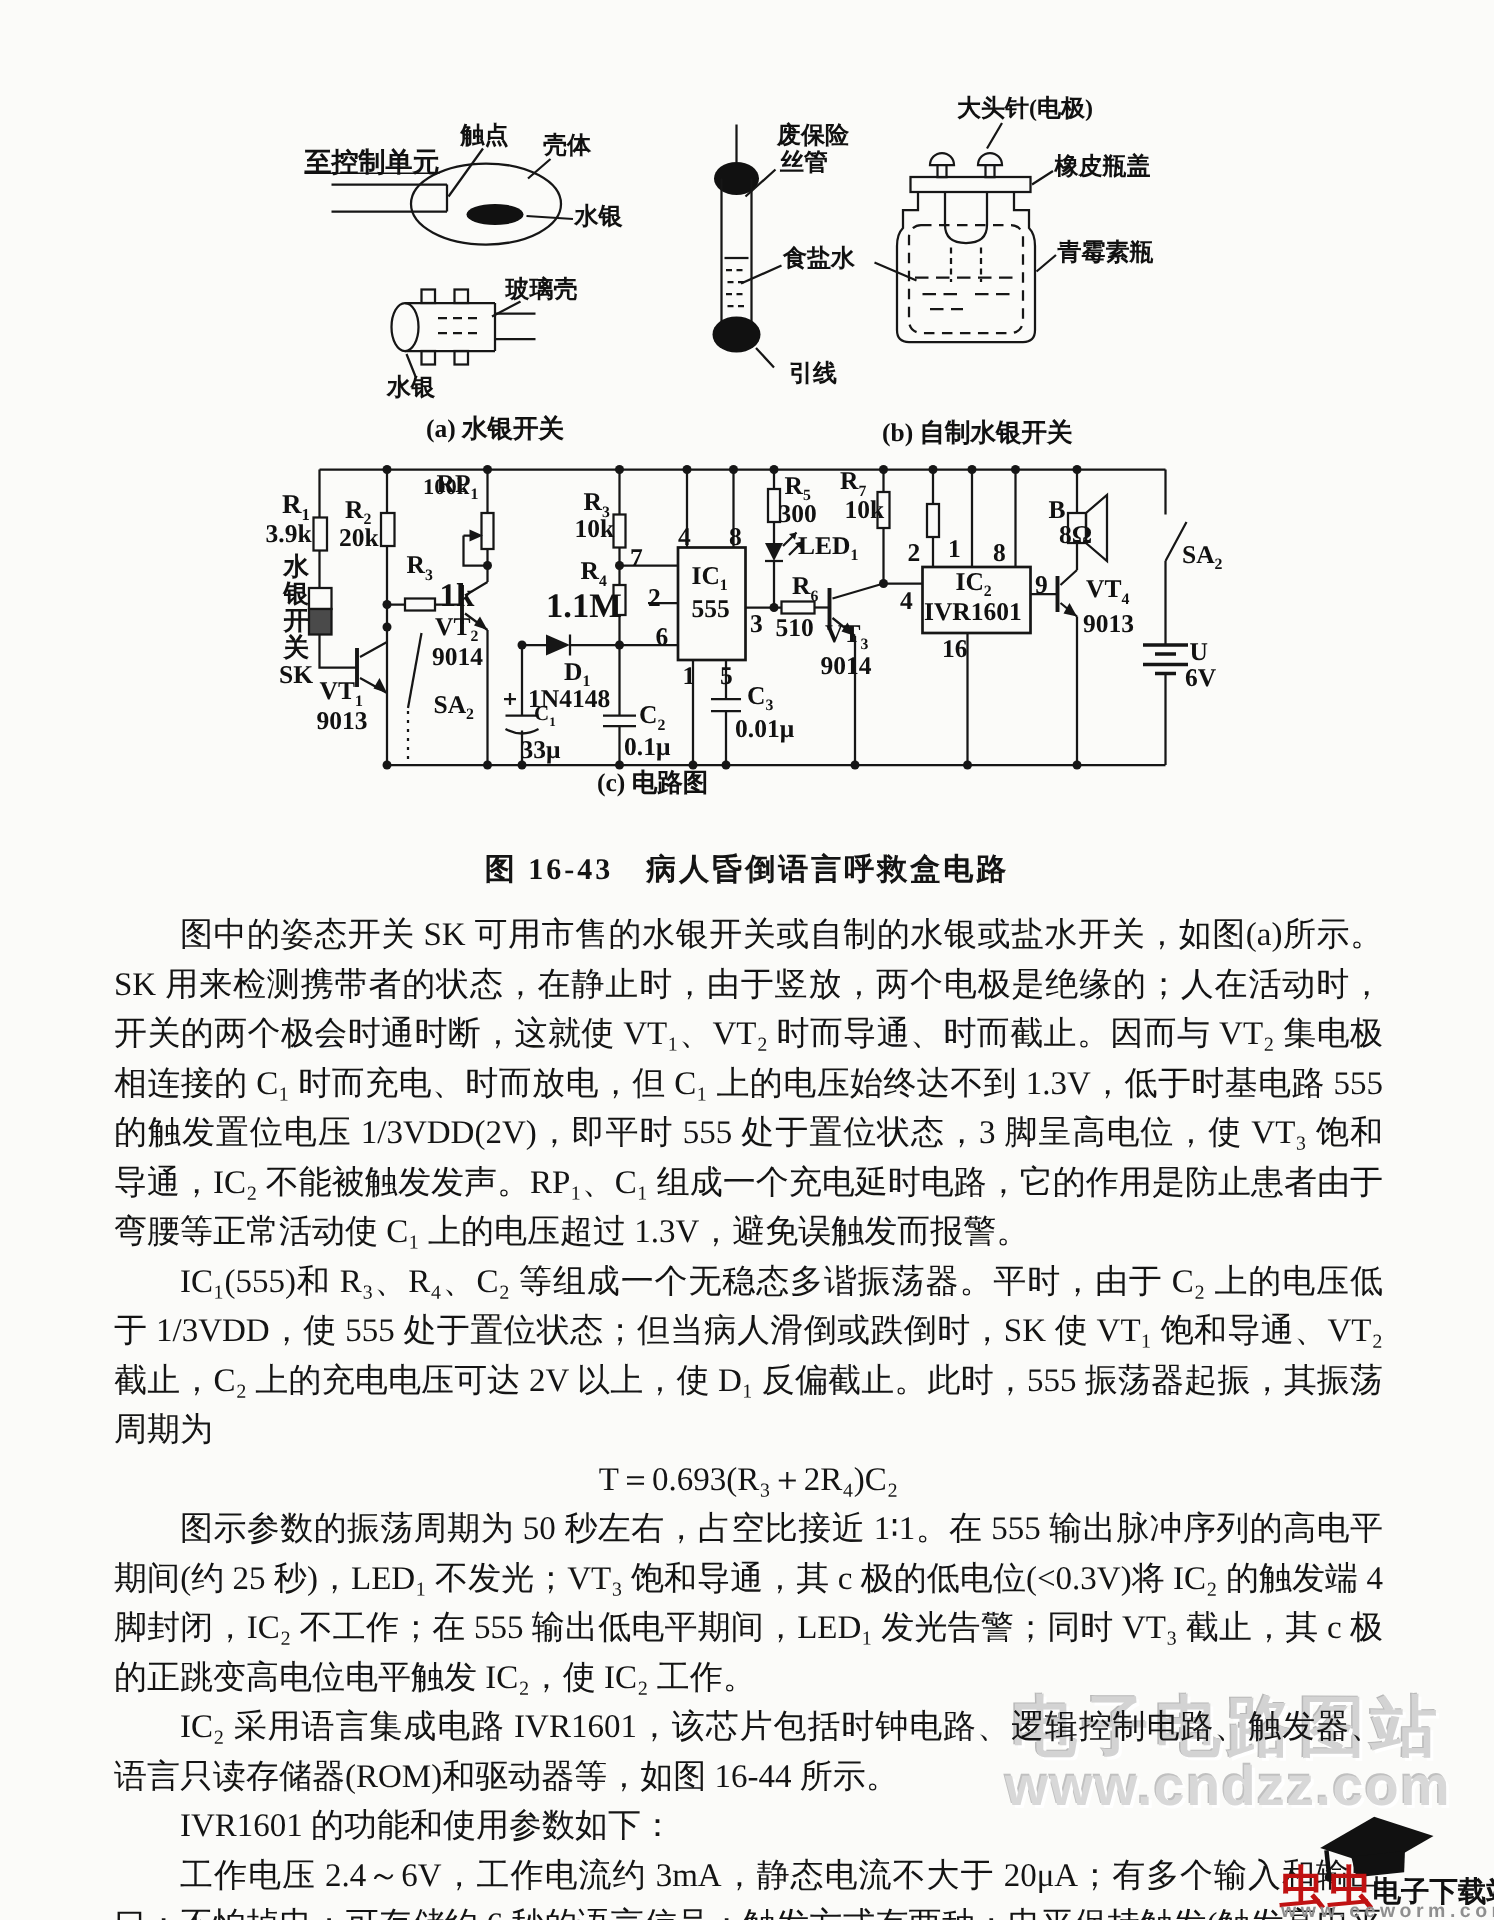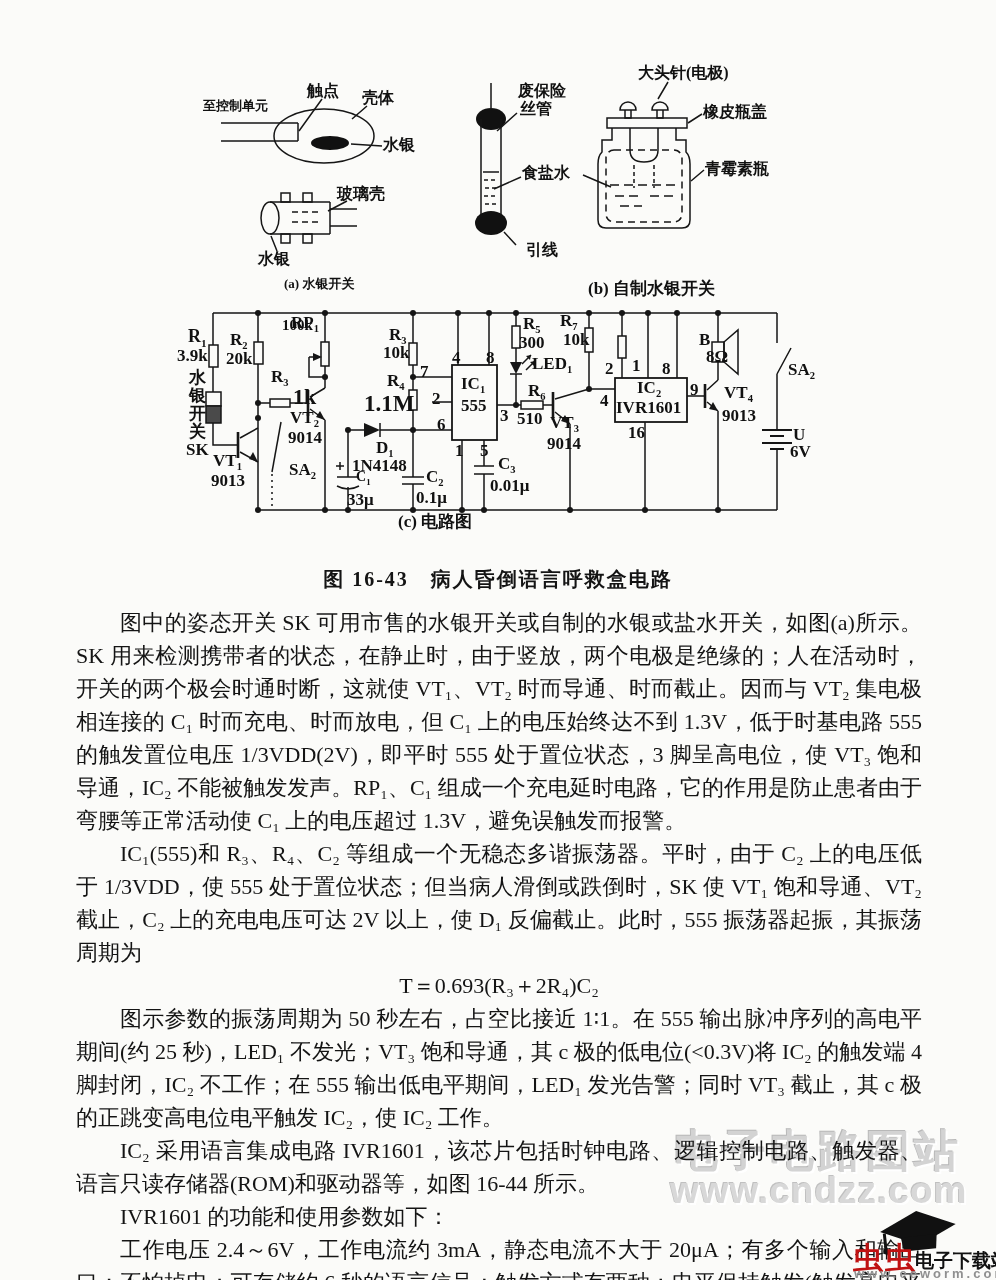--- a/index.html
+++ b/index.html
@@ -179,27 +179,27 @@
           <circle cx="462" cy="510" r="3"></circle>
           <circle cx="484" cy="510" r="3"></circle>
         <circle cx="570" cy="510" r="3"></circle>
           <circle cx="645" cy="510" r="3"></circle>
           <circle cx="718" cy="510" r="3"></circle>
       </g>
     </g>
   </svg>
 
   <div class="lblLayer" id="labels-a">
-      <span class="lbl" style="left: 203px; top: 99px; font-size: 13px;">至控制单元</span>
+      <span class="lbl" style="left: 203px; top: 99px; font-size: 18px; text-decoration: underline;">至控制单元</span>
       <span class="lbl" style="left: 307px; top: 83px; font-size: 16px;">触点</span>
       <span class="lbl" style="left: 362px; top: 90px; font-size: 16px;">壳体</span>
       <span class="lbl" style="left: 383px; top: 137px; font-size: 16px;">水银</span>
       <span class="lbl" style="left: 337px; top: 186px; font-size: 16px;">玻璃壳</span>
       <span class="lbl" style="left: 258px; top: 251px; font-size: 16px;">水银</span>
-      <span class="lbl" style="left: 284px; top: 277px; font-size: 13px;">(a) 水银开关</span>
+      <span class="lbl" style="left: 284px; top: 277px; font-size: 17px;">(a) 水银开关</span>
     </div>
   <div class="lblLayer" id="labels-b">
       <span class="lbl" style="left: 518px; top: 83px; font-size: 16px;">废保险</span>
       <span class="lbl" style="left: 520px; top: 101px; font-size: 16px;">丝管</span>
       <span class="lbl" style="left: 522px; top: 165px; font-size: 16px;">食盐水</span>
       <span class="lbl" style="left: 526px; top: 242px; font-size: 16px;">引线</span>
       <span class="lbl" style="left: 638px; top: 65px; font-size: 16px;">大头针(电极)</span>
       <span class="lbl" style="left: 703px; top: 104px; font-size: 16px;">橡皮瓶盖</span>
       <span class="lbl" style="left: 705px; top: 161px; font-size: 16px;">青霉素瓶</span>
       <span class="lbl" style="left: 588px; top: 280px; font-size: 17px;">(b) 自制水银开关</span>

